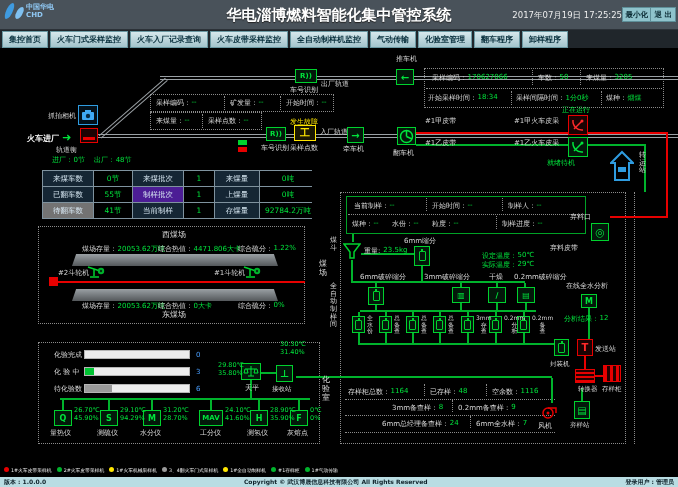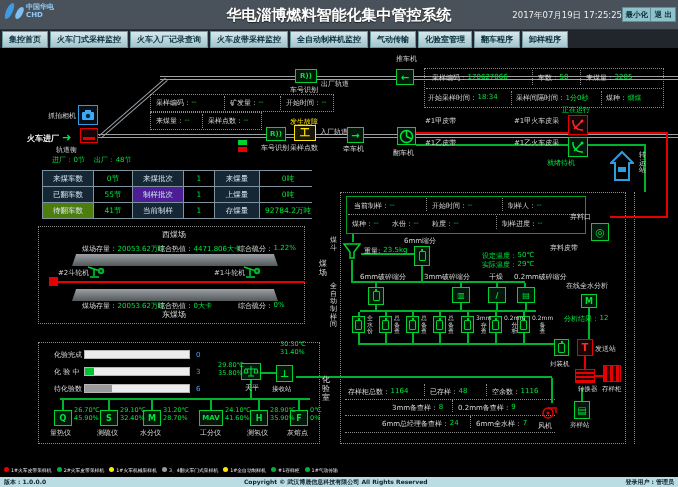--- a/index.html
+++ b/index.html
@@ -238,21 +238,21 @@
       <div style="background:#152634;color:#d7e7f2;font-size:7.5px;display:flex;align-items:center;justify-content:center">来煤批次</div>
       <div style="background:#000;color:#00e53c;font-size:7.5px;display:flex;align-items:center;justify-content:center">1</div>
       <div style="background:#152634;color:#d7e7f2;font-size:7.5px;display:flex;align-items:center;justify-content:center">来煤量</div>
       <div style="background:#000;color:#00e53c;font-size:7.5px;display:flex;align-items:center;justify-content:center">0吨</div>
       <div style="background:#152634;color:#d7e7f2;font-size:7.5px;display:flex;align-items:center;justify-content:center;height:15px">已翻车数</div>
       <div style="background:#000;color:#00e53c;font-size:7.5px;display:flex;align-items:center;justify-content:center">55节</div>
       <div style="background:#4c1d95;color:#d7e7f2;font-size:7.5px;display:flex;align-items:center;justify-content:center">制样批次</div>
       <div style="background:#000;color:#00e53c;font-size:7.5px;display:flex;align-items:center;justify-content:center">1</div>
       <div style="background:#152634;color:#d7e7f2;font-size:7.5px;display:flex;align-items:center;justify-content:center">上煤量</div>
       <div style="background:#000;color:#00e53c;font-size:7.5px;display:flex;align-items:center;justify-content:center">0吨</div>
-      <div style="background:#4d7c0f;color:#d7e7f2;font-size:7.5px;display:flex;align-items:center;justify-content:center;height:15px">待翻车数</div>
+      <div style="background:#737373;color:#d7e7f2;font-size:7.5px;display:flex;align-items:center;justify-content:center;height:15px">待翻车数</div>
       <div style="background:#000;color:#00e53c;font-size:7.5px;display:flex;align-items:center;justify-content:center">41节</div>
       <div style="background:#152634;color:#d7e7f2;font-size:7.5px;display:flex;align-items:center;justify-content:center">当前制样</div>
       <div style="background:#000;color:#00e53c;font-size:7.5px;display:flex;align-items:center;justify-content:center">1</div>
       <div style="background:#152634;color:#d7e7f2;font-size:7.5px;display:flex;align-items:center;justify-content:center">存煤量</div>
       <div style="background:#000;color:#00e53c;font-size:7.5px;display:flex;align-items:center;justify-content:center">92784.2万吨</div>
     </div>
 
     <div class="dotbox" style="left:38px;top:178px;width:267px;height:98px"></div>
     <div class="lbl f8" style="left:162px;top:182px">西煤场</div>
     <div class="kv" style="left:82px;top:196px">
@@ -339,21 +339,21 @@
     <div class="gline" style="left:151px;top:352px;width:2px;height:10px"></div>
     <div class="gline" style="left:210px;top:352px;width:2px;height:10px"></div>
     <div class="gline" style="left:258px;top:352px;width:2px;height:10px"></div>
     <div class="gline" style="left:298px;top:352px;width:2px;height:10px"></div>
 
     <div class="ibox" style="left:54px;top:362px;width:18px;height:16px">Q</div>
     <div class="lbl g f65" style="left:74px;top:359px">26.70℃</div>
     <div class="lbl g f65" style="left:74px;top:367px">45.90%</div>
     <div class="ibox" style="left:100px;top:362px;width:18px;height:16px">S</div>
     <div class="lbl g f65" style="left:120px;top:359px">29.10℃</div>
-    <div class="lbl g f65" style="left:120px;top:367px">32.40%</div>
+    <div class="lbl g f65" style="left:120px;top:367px">94.29%</div>
     <div class="ibox" style="left:143px;top:362px;width:18px;height:16px">M</div>
     <div class="lbl g f65" style="left:163px;top:359px">31.20℃</div>
     <div class="lbl g f65" style="left:163px;top:367px">28.70%</div>
     <div class="ibox" style="left:199px;top:362px;width:24px;height:16px;font-size:7px">MAV</div>
     <div class="lbl g f65" style="left:225px;top:359px">24.10℃</div>
     <div class="lbl g f65" style="left:225px;top:367px">41.60%</div>
     <div class="ibox" style="left:250px;top:362px;width:18px;height:16px">H</div>
     <div class="lbl g f65" style="left:270px;top:359px">28.90℃</div>
     <div class="lbl g f65" style="left:270px;top:367px">35.90%</div>
     <div class="ibox" style="left:290px;top:362px;width:18px;height:16px">F</div>

